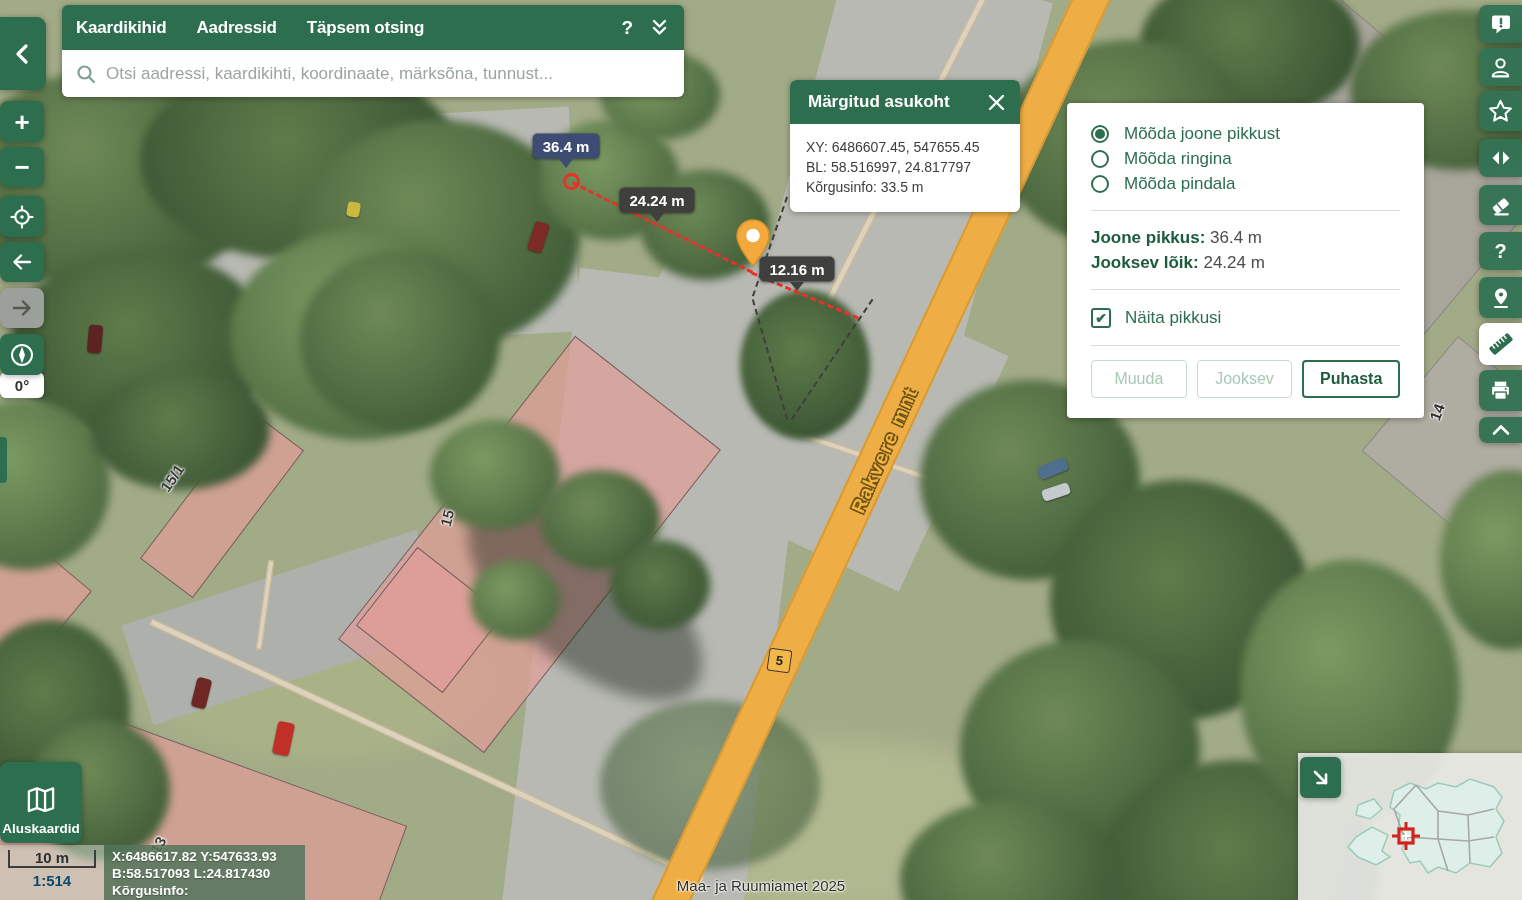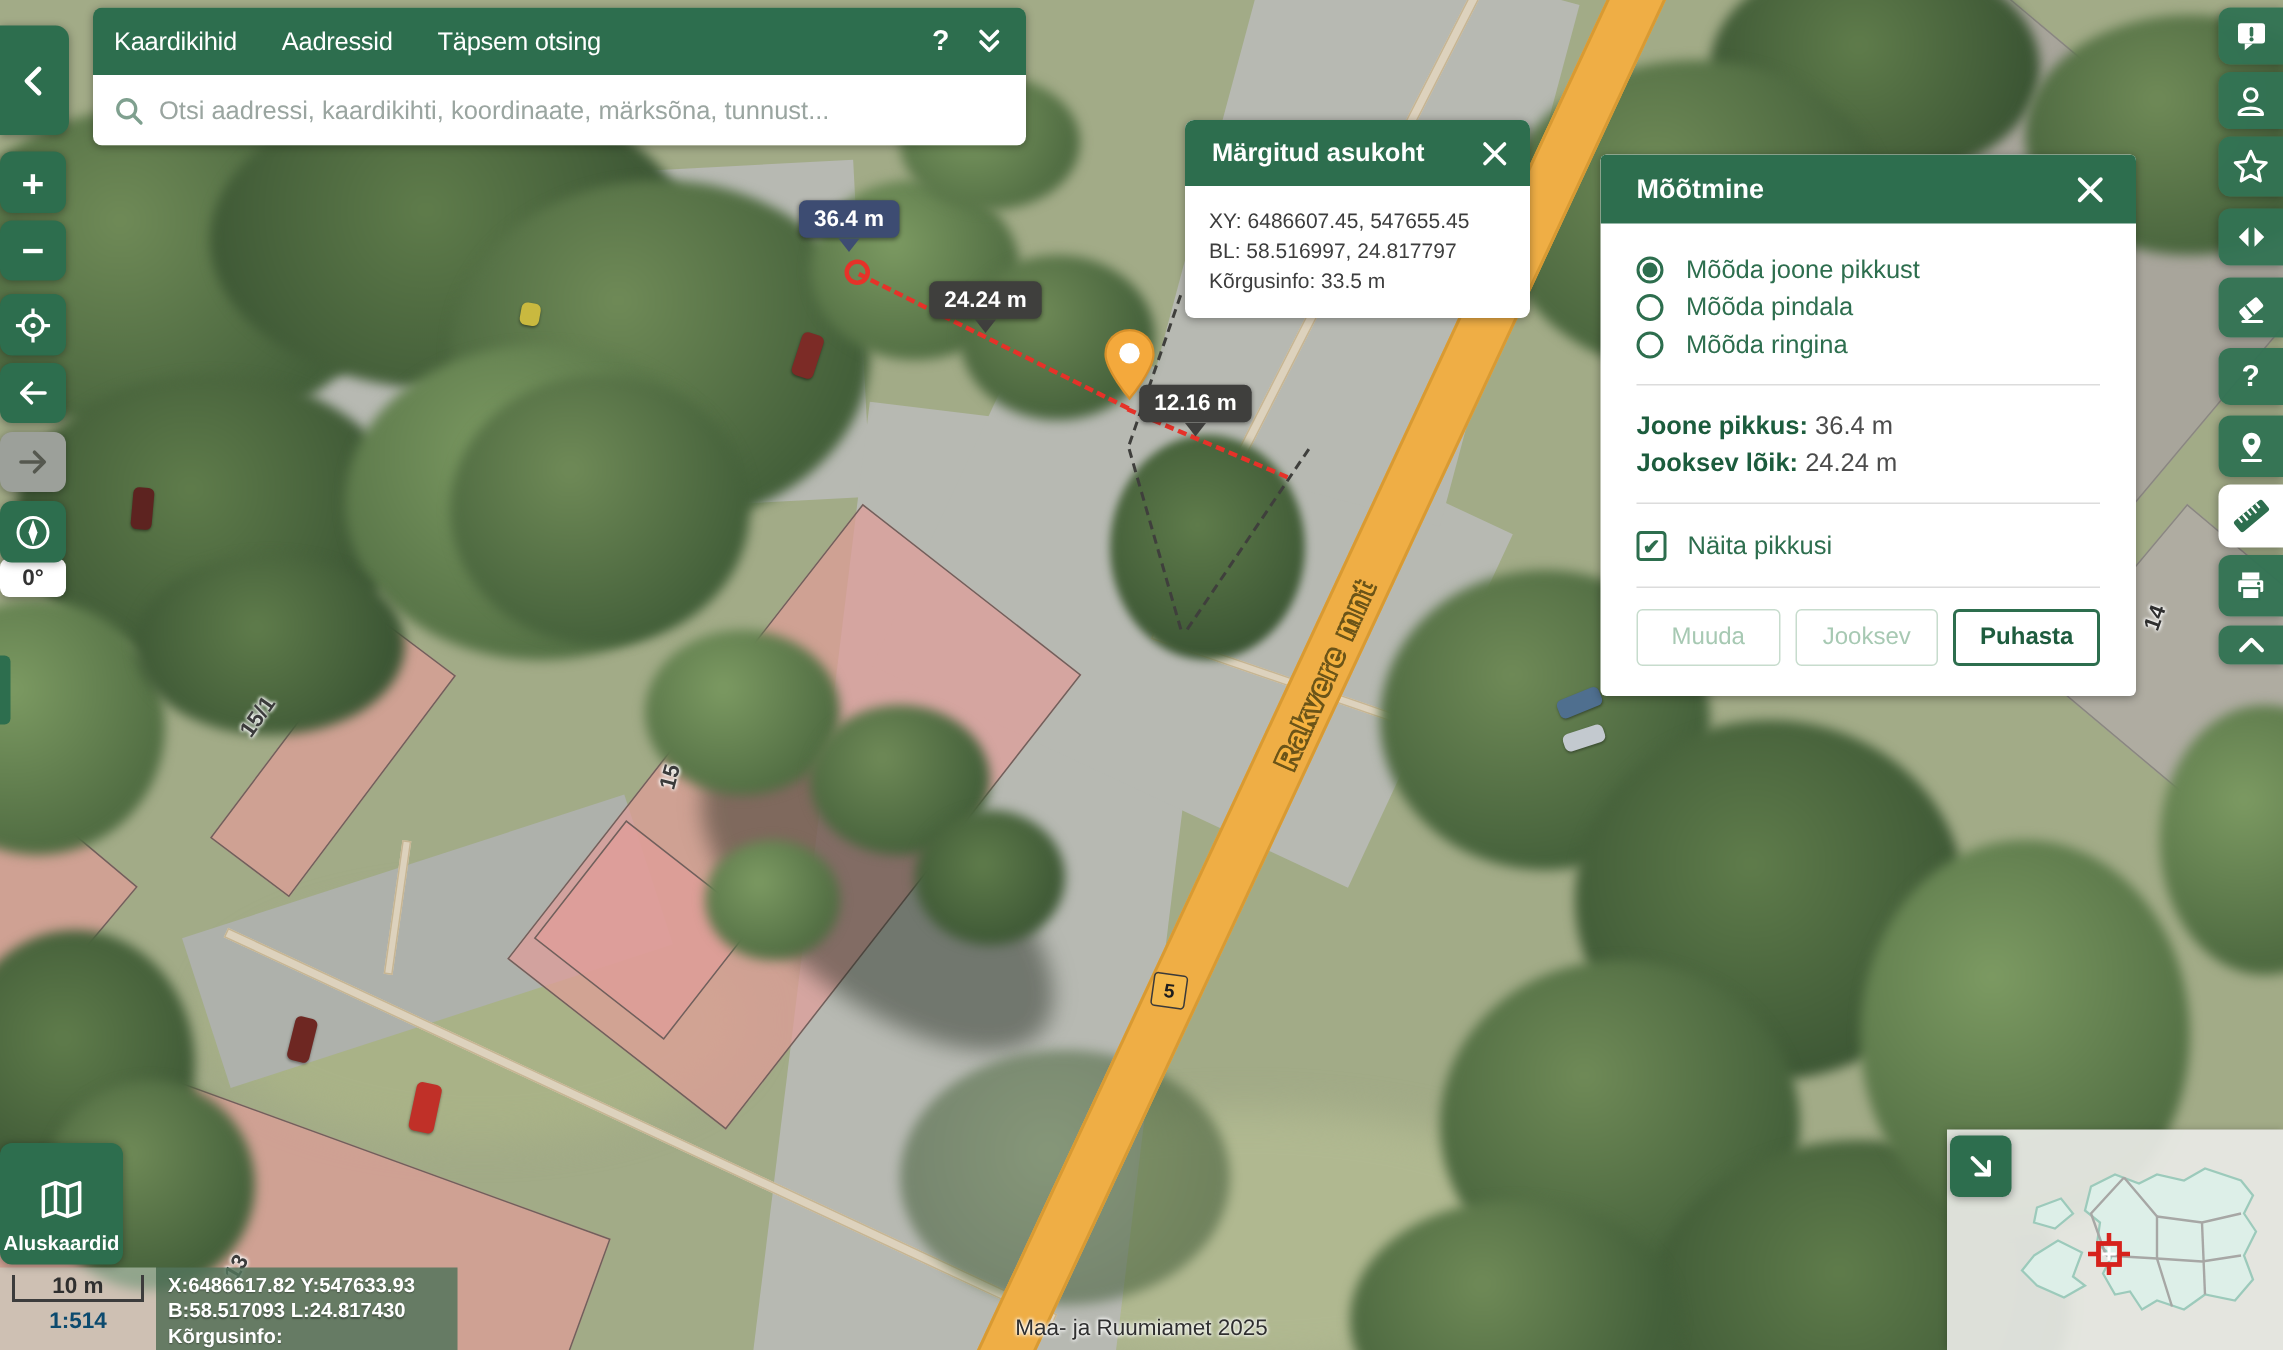--- a/index.html
+++ b/index.html
@@ -47,21 +47,21 @@
     border:3px solid #e63229; border-radius:50%; z-index:6; }
 
   
   .green { background:#2d6e4e; }
   .panel-shadow { box-shadow:0 1px 6px rgba(0,0,0,.35); }
   .white-icon-btn { display:flex; align-items:center; justify-content:center; cursor:pointer; }
 
   
   #top-panel { left:62px; top:5px; width:622px; border-radius:6px; overflow:hidden; z-index:20; }
   #top-menu { height:45px; display:flex; align-items:center; padding:0 14px; gap:30px; color:#fff; }
-  .menu-item { font-size:17px; font-weight:normal; letter-spacing:-0.2px; cursor:pointer;text-align:right; }
+  .menu-item { font-size:17px; font-weight:bold; letter-spacing:-0.2px; cursor:pointer;text-align:right; }
   #top-menu-icons { margin-left:auto; display:flex; align-items:center; gap:16px; }
   #help-toggle { font-size:19px; font-weight:bold; cursor:pointer; }
   #search-row { height:47px; background:#fff; display:flex; align-items:center; padding:0 13px; gap:9px; }
   #search-input { border:none; outline:none; flex:1; font-size:17px; color:#3c3c3c;
     font-family:"Liberation Sans",sans-serif; }
   #search-input::placeholder { color:#9aa5a0; }
 
   #collapse-left-btn { left:0; top:17px; width:46px; height:73px; border-radius:0 9px 9px 0; z-index:19; }
 
   
@@ -303,39 +303,32 @@
       </svg>
   </div>
   <div id="marked-body">
     <div>XY: 6486607.45, 547655.45</div>
     <div>BL: 58.516997, 24.817797</div>
     <div>Kõrgusinfo: 33.5 m</div>
   </div>
 </div>
 
 <div id="measure-panel" class="abs panel-shadow">
-  <div id="measure-header" class="green">
-    <span class="title">Mõõtmine</span>
-    <svg width="21" height="21" viewBox="0 0 21 21" style="cursor:pointer;">
-        <line x1="3.5" y1="3.5" x2="17.5" y2="17.5" stroke="#fff" stroke-width="2.6" stroke-linecap="round"></line>
-        <line x1="17.5" y1="3.5" x2="3.5" y2="17.5" stroke="#fff" stroke-width="2.6" stroke-linecap="round"></line>
-      </svg>
-  </div>
   <div id="measure-body">
     <div class="opt-row">
       <span class="radio sel"></span>
       <span class="opt-label">Mõõda joone pikkust</span>
     </div>
     <div class="opt-row">
       <span class="radio"></span>
-      <span class="opt-label">Mõõda pindala</span>
+      <span class="opt-label">Mõõda ringina</span>
     </div>
     <div class="opt-row">
       <span class="radio"></span>
-      <span class="opt-label">Mõõda ringina</span>
+      <span class="opt-label">Mõõda pindala</span>
     </div>
     <hr>
     <div class="res-line"><b>Joone pikkus:</b><span> 36.4 m</span></div>
     <div class="res-line"><b>Jooksev lõik:</b><span> 24.24 m</span></div>
     <hr>
     <div class="cb-row">
       <span class="cb checked"></span>
       <span class="opt-label">Näita pikkusi</span>
     </div>
     <hr>

